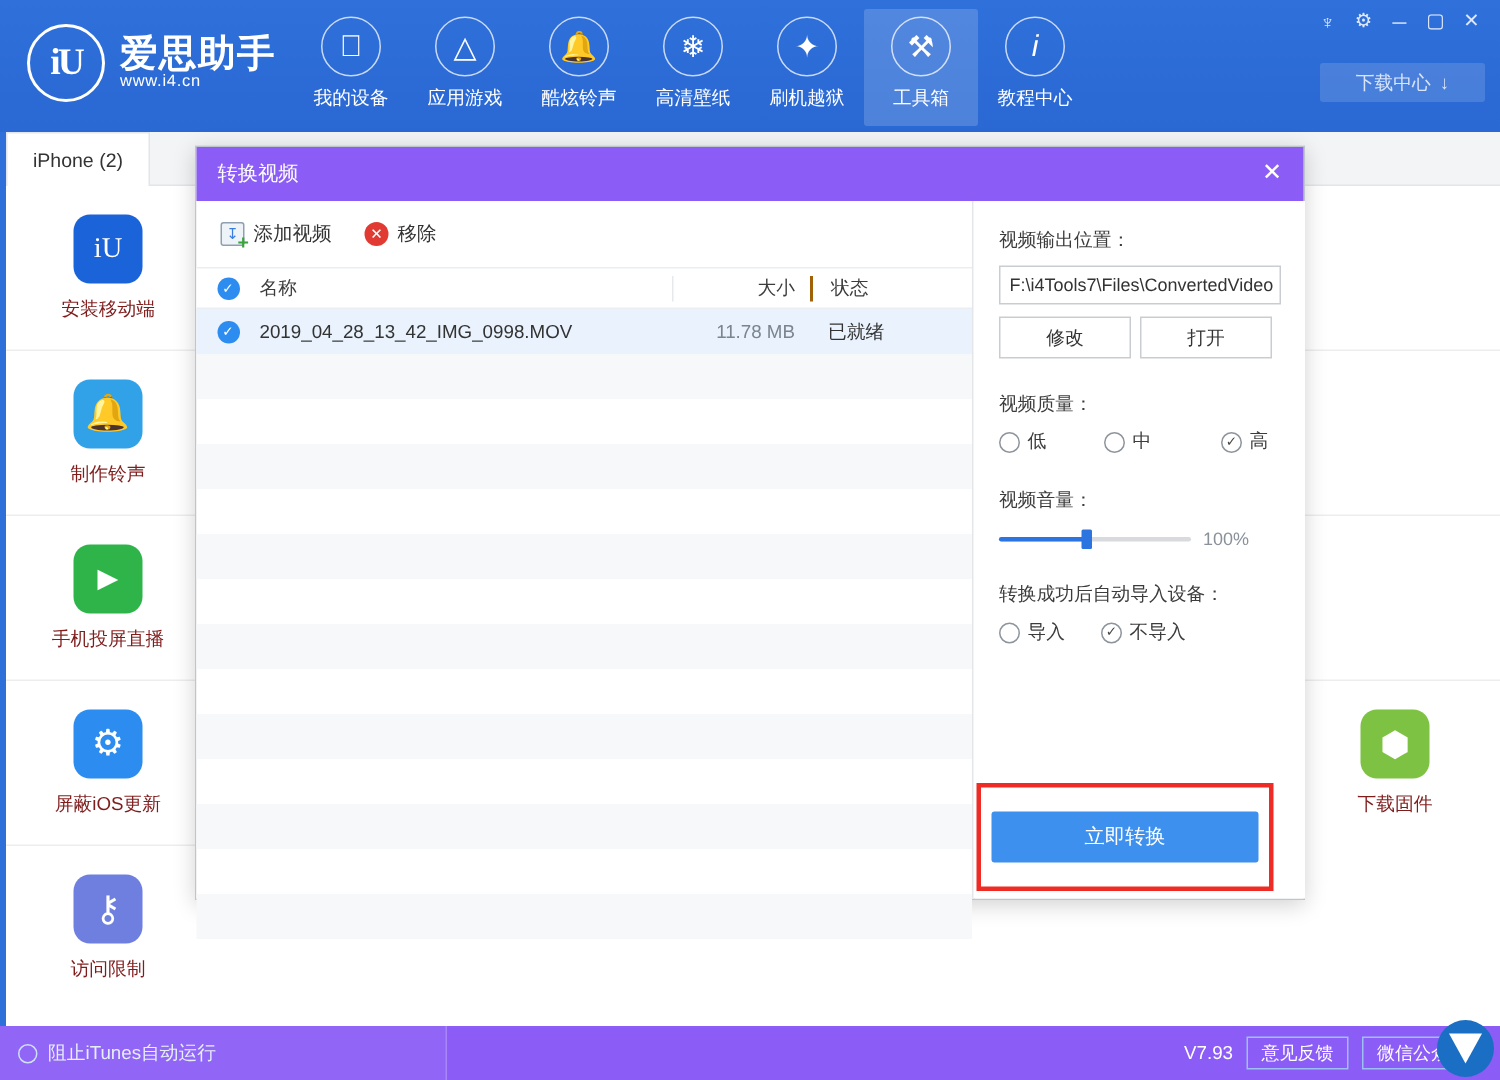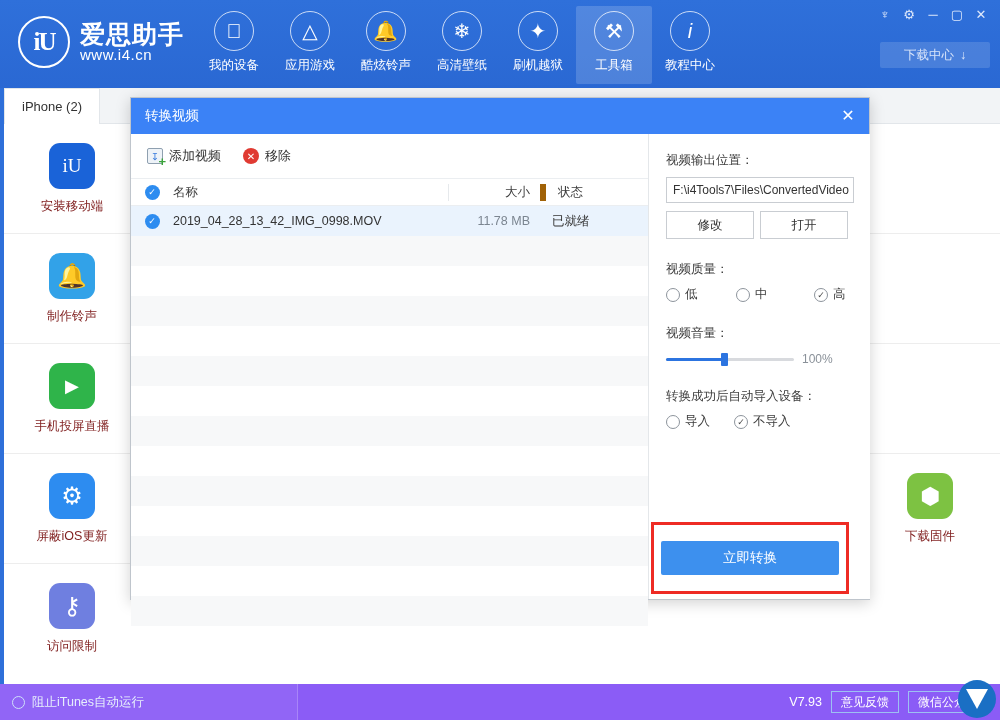--- a/index.html
+++ b/index.html
@@ -29,21 +29,21 @@
   .logo-circle {
     width: 52px; height: 52px; border-radius: 50%;
     border: 2px solid #ffffff;
     display: flex; align-items: center; justify-content: center;
     color: #fff; font-size: 25px; font-weight: bold;
     letter-spacing: -2px;
     font-family: "Liberation Serif", serif;
   }
   .logo-text { color: #fff; line-height: 1.05; }
   .logo-cn { font-size: 25px; font-weight: bold; letter-spacing: 1px; }
-  .logo-url { font-size: 15px; letter-spacing: 0.5px; }
+  .logo-url { font-size: 11px; letter-spacing: 0.5px; }
 
   .navitems {
     position: absolute; left: 196px; top: 6px;
     display: flex;
   }
   .nav {
     width: 76px; height: 78px;
     display: flex; flex-direction: column;
     align-items: center; justify-content: flex-start;
     padding-top: 5px;
@@ -128,21 +128,21 @@
 
   
   .modal {
     position: absolute; left: 130px; top: 97px;
     width: 740px; height: 503px;
     background: #ffffff;
     border: 1px solid #bfc5cc;
     box-shadow: 0 3px 14px rgba(0,0,0,0.18);
   }
   .modal-title {
-    height: 36px; background: #3b82f6;
+    height: 36px; background: #8b5cf6;
     display: flex; align-items: center;
     color: #fff; font-size: 13.5px; padding-left: 14px;
     position: relative;
   }
   .modal-close {
     position: absolute; right: 8px; top: 4px;
     width: 26px; height: 26px;
     display: flex; align-items: center; justify-content: center;
     color: #fff; font-size: 16px; cursor: pointer;
   }
@@ -187,21 +187,21 @@
     width: 15px; height: 15px; border-radius: 50%;
     background: #2d8cf0; color: #fff; font-size: 9px;
     display: flex; align-items: center; justify-content: center;
     flex: 0 0 auto;
   }
   .c-chk { width: 42px; display: flex; justify-content: center; }
   .c-name { flex: 1; }
   .c-size { width: 92px; text-align: right; padding-right: 10px;
             border-left: 1px solid #e6e9ec; padding-left: 16px; }
   .c-stat { width: 108px; padding-left: 12px;
-            border-left: 6px solid #a16207; }
+            border-left: 2px solid #a16207; }
 
   .lrow {
     height: 30px; display: flex; align-items: center;
     font-size: 12.5px; color: #333;
   }
   .lrow.sel { background: #eaf3fd; }
   .lrow.alt { background: #f7f8f9; }
   .lrow .c-size { color: #7b8590; border-left: none; }
   .lrow .c-stat { border-left: none; }
 

